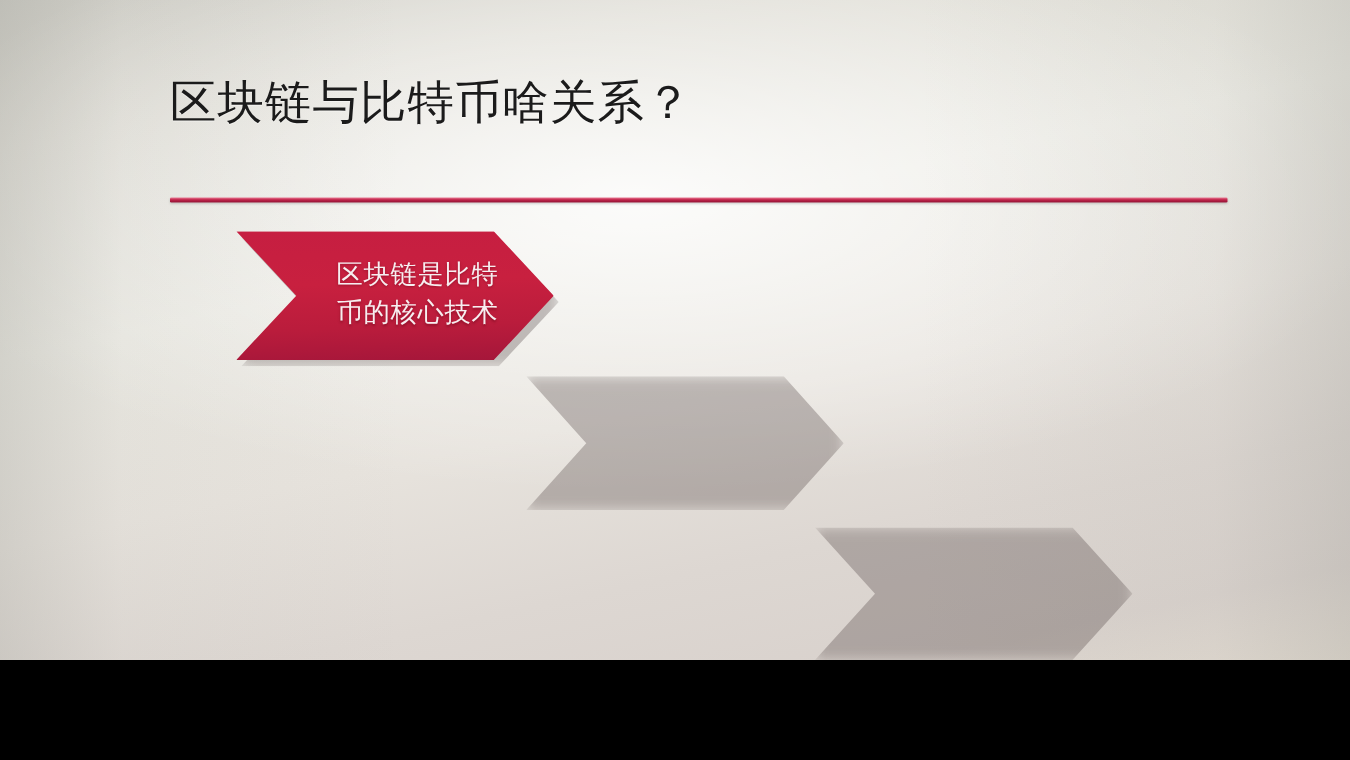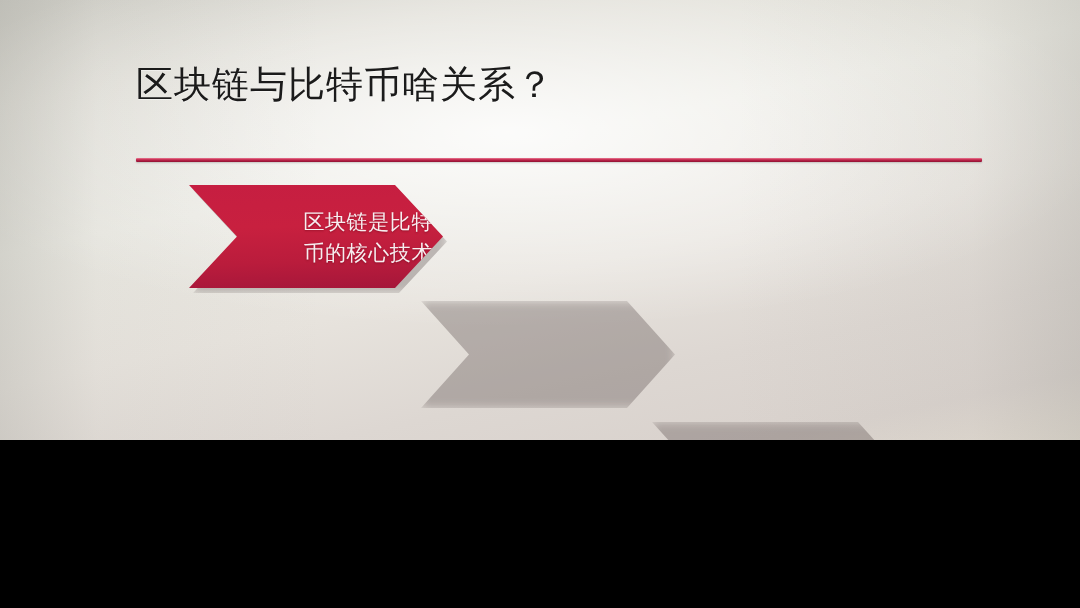--- a/index.html
+++ b/index.html
@@ -4,23 +4,23 @@
 <title>Slide</title>
 <style>
   html, body {
     margin: 0;
     padding: 0;
     background: #000;
   }
   #slide {
     position: relative;
     width: 1080px;
-    height: 440px;
+    height: 528px;
     overflow: hidden;
-    font-family: Liberation Sans, sans-serif;
+    font-family: Liberation Mono, monospace;
     background: #e8e7e1;
   }
 
   
   .wall {
     position: absolute;
     inset: 0;
     background:
       radial-gradient(ellipse 78% 62% at 47% 30%,
         rgba(255,255,255,0.85) 0%,
@@ -126,21 +126,21 @@
     background: linear-gradient(180deg, #e97b95 0%, #c2254b 45%, #8e1233 100%);
     box-shadow: 0 1px 2px rgba(0,0,0,0.18);
     border-radius: 1px;
   }
 
   
   .chev {
     position: absolute;
     display: flex;
     align-items: center;
-    justify-content: flex-end;
+    justify-content: center;
     background: linear-gradient(178deg, #c61e41 0%, #c8203f 40%, #ba1c3c 72%, #a4163a 100%);
     -webkit-clip-path: polygon(0 0, calc(100% - 48px) 0, 100% 50%, calc(100% - 48px) 100%, 0 100%, 48px 50%);
     clip-path: polygon(0 0, calc(100% - 48px) 0, 100% 50%, calc(100% - 48px) 100%, 0 100%, 48px 50%);
   }
   .chev-shadow {
     position: absolute;
     background: rgba(70,55,55,0.30);
     filter: blur(5px);
     -webkit-clip-path: polygon(0 0, calc(100% - 48px) 0, 100% 50%, calc(100% - 48px) 100%, 0 100%, 48px 50%);
     clip-path: polygon(0 0, calc(100% - 48px) 0, 100% 50%, calc(100% - 48px) 100%, 0 100%, 48px 50%);

